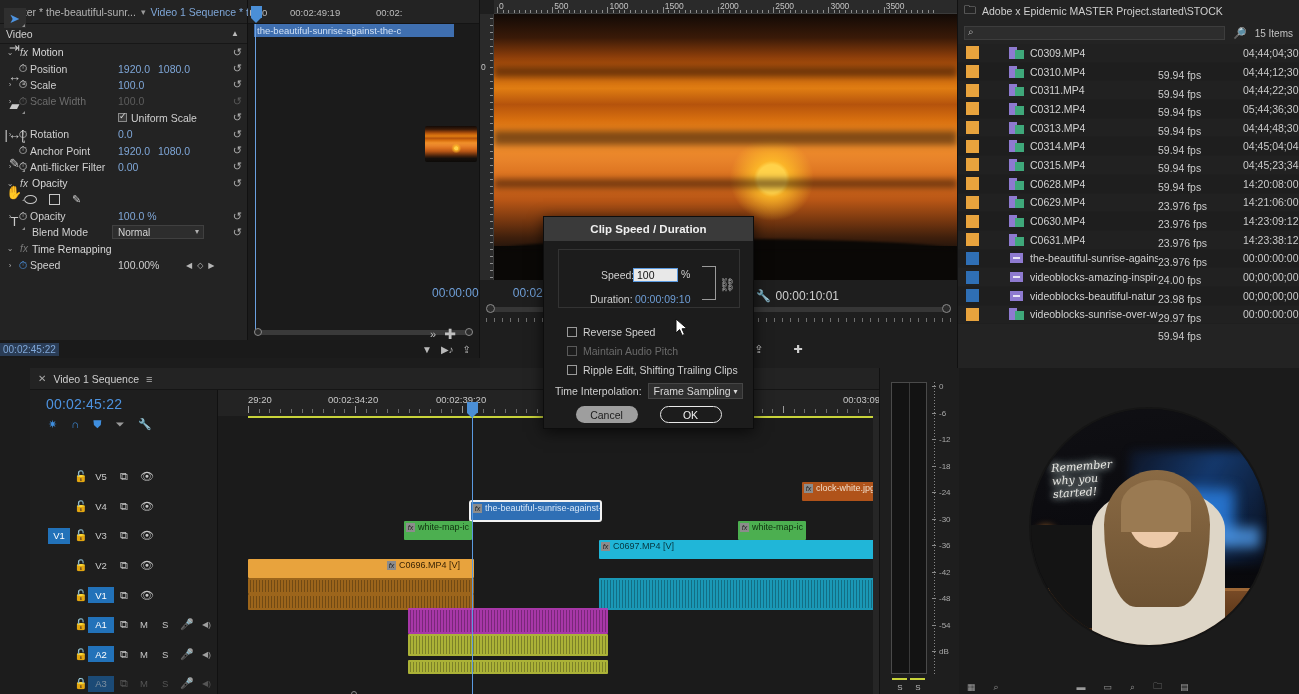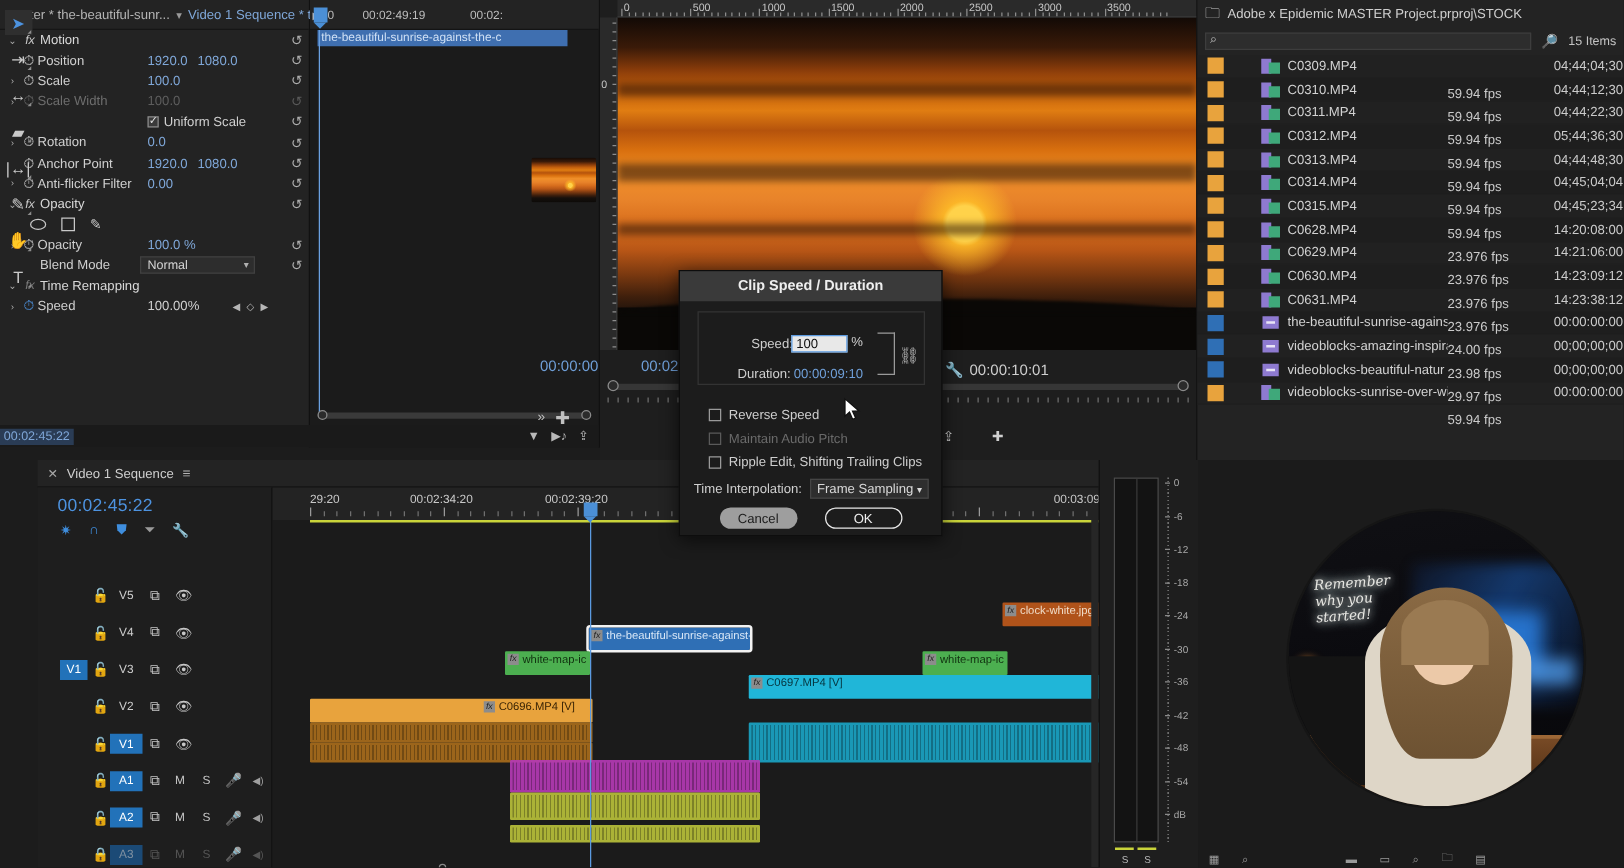--- a/index.html
+++ b/index.html
@@ -230,20 +230,24 @@
   #cursor{ position:absolute; left:675px; top:318px; z-index:80;}
 </style>
 </head>
 <body>
 
 <div class="panel" id="effect-controls">
   <div id="ec-tabbar">
     <span class="ec-tab">Master * the-beautiful-sunr...</span>
     <span class="chev">▾</span>
     <span class="ec-tab active">Video 1 Sequence * the...</span>
+  </div>
+  <div id="ec-subhdr">
+    <span class="plabel">Video</span>
+    <span class="tri">▲</span>
   </div>
 
   <div class="prow grp">
     <span class="tw">⌄</span>
     <span class="fx">fx</span>
     <span class="plabel">Motion</span>
     <span class="disc">↺</span>
   </div>
   <div class="prow">
     <span class="tw"></span>
@@ -607,21 +611,21 @@
     <span>◲</span>
     <span>▣</span>
     <span>⇪</span>
     <span>✚</span>
   </div>
 </div>
 
 <div class="panel" id="project">
   <div id="pj-hdr">
     <span style="color:#c8c8c8;font-size:12px;">🗀</span>
-    <span class="ttl">Adobe x Epidemic MASTER Project.prproj\STOCK</span>
+    <span class="ttl">Adobe x Epidemic MASTER Project.started\STOCK</span>
   </div>
   <div id="pj-search">
     <span class="sbox">
       <span style="position:absolute;left:3px;top:-1px;font-size:10px;color:#b9b9b9;">⌕</span>
       <input style="position: absolute; left: 16px; top: 0px; width: 86%; height: 12px; background: transparent; border: none; color: rgb(208, 208, 208); font-size: 10px; outline: none;" placeholder="">
     </span>
     <span style="color:#c8c8c8;font-size:11px;">🔎</span>
     <span id="pj-items">15 Items</span>
   </div>
   <div id="pj-rows">

